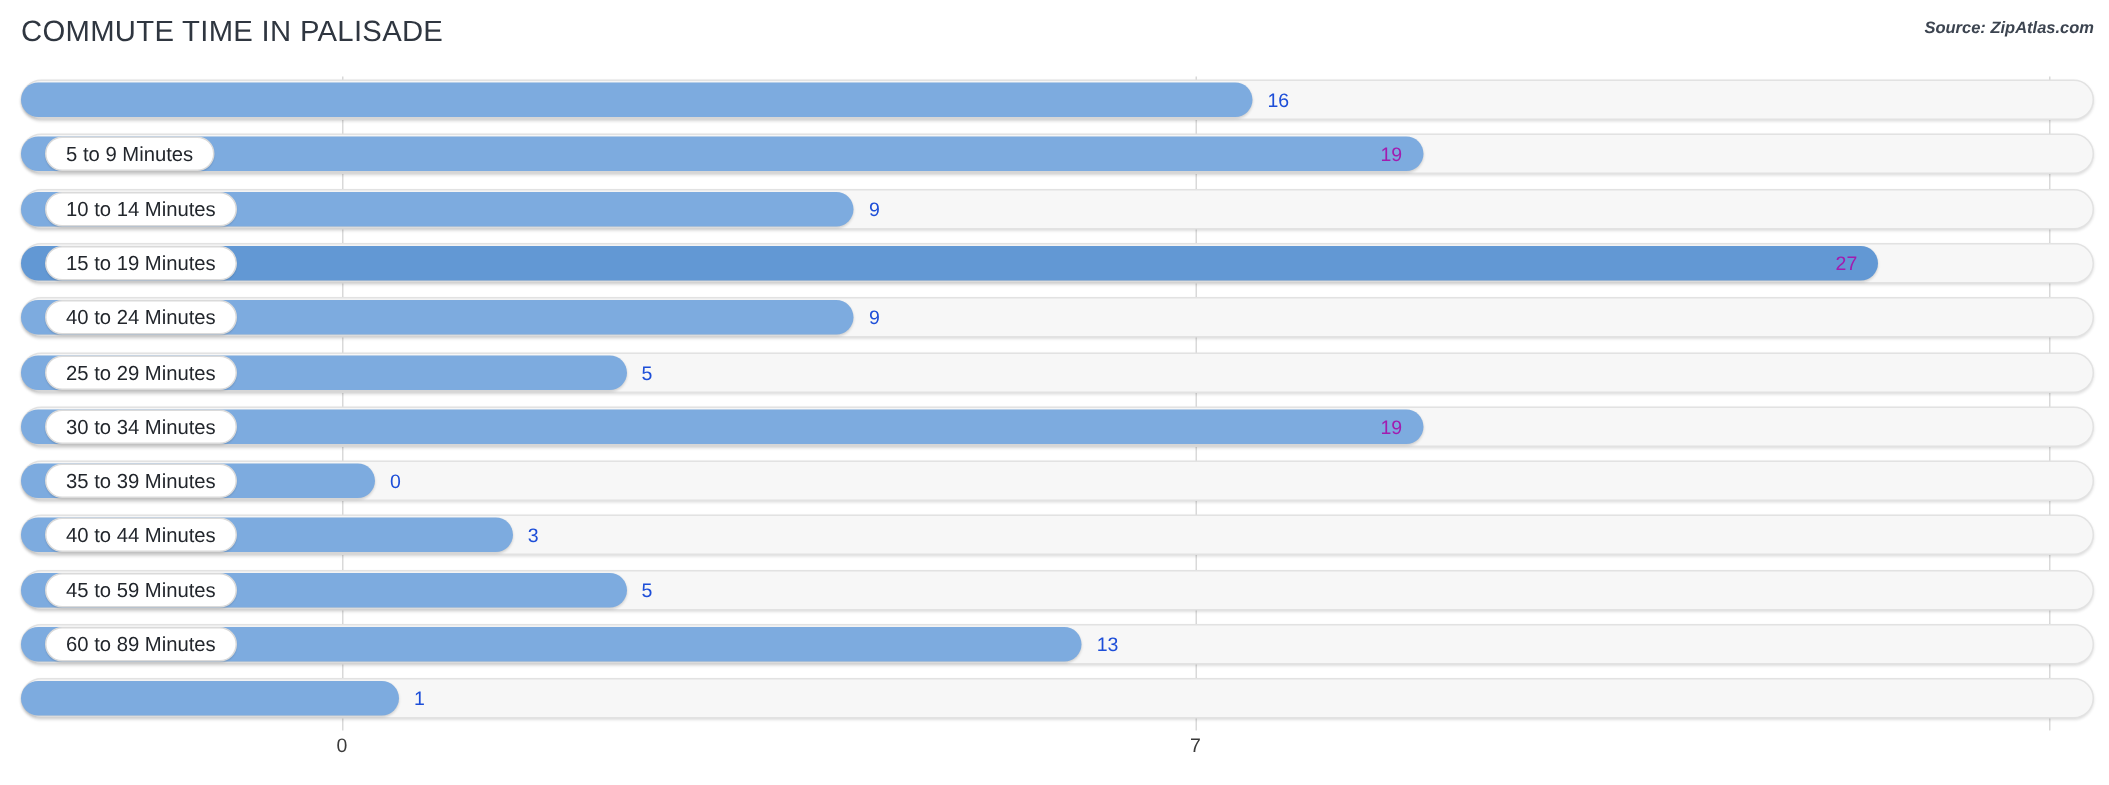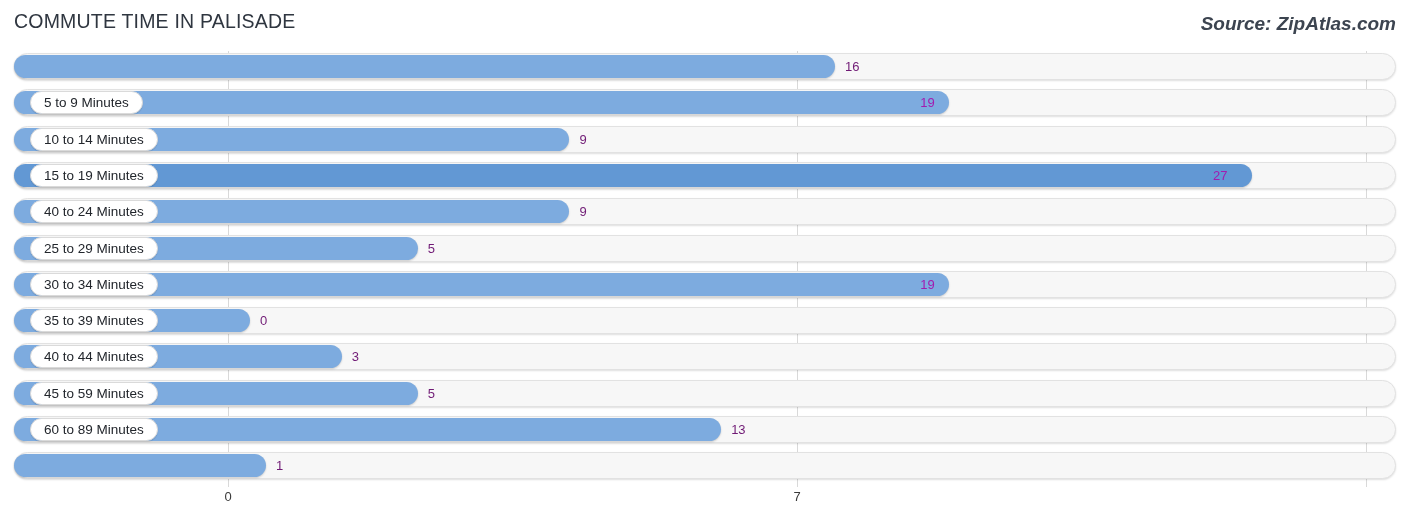--- a/index.html
+++ b/index.html
@@ -26,21 +26,21 @@
     font-size: 19.5px;
     font-weight: 400;
     color: #2f3640;
     letter-spacing: 0.2px;
     white-space: nowrap;
   }
   #chart-source {
     position: absolute;
     right: 10px;
     top: 13px;
-    font-size: 19px;
+    font-size: 11px;
     font-style: italic;
     font-weight: 600;
     color: #3c4450;
     white-space: nowrap;
   }
 
   
   #plot {
     position: absolute;
     left: 0;
@@ -84,21 +84,21 @@
     background: #7dabdf;
     border-radius: 12px;
     box-shadow: 0 1px 2px rgba(0,0,0,0.18);
   }
   .bar-fill.dark { background: #6298d4; }
 
   .bar-value {
     position: absolute;
     top: 3px;
     font-size: 13px;
-    color: #701a75;
+    color: #1d4ed8;
     line-height: 21px;
     white-space: nowrap;
   }
   .bar-value.inside {
     color: #a21caf;
     text-align: right;
   }
 
   .bar-label {
     position: absolute;
@@ -158,21 +158,21 @@
       </div>
       <div class="bar-row" style="top: 74.6px;">
         <div class="bar-track"></div>
         <div class="bar-fill" style="width: 555.4px;"></div>
         <div class="bar-value" style="left: 579.4px;">9</div>
         <div class="bar-label">10 to 14 Minutes</div>
       </div>
       <div class="bar-row" style="top: 110.9px;">
         <div class="bar-track"></div>
         <div class="bar-fill dark" style="width: 1238.2px;"></div>
-        <div class="bar-value inside" style="left: 1202.2px; width: 36px; text-align: center;">27</div>
+        <div class="bar-value inside" style="left: 1202.2px; width: 36px;">27</div>
         <div class="bar-label">15 to 19 Minutes</div>
       </div>
       <div class="bar-row" style="top: 147.2px;">
         <div class="bar-track"></div>
         <div class="bar-fill" style="width: 555.4px;"></div>
         <div class="bar-value" style="left: 579.4px;">9</div>
         <div class="bar-label">40 to 24 Minutes</div>
       </div>
       <div class="bar-row" style="top: 183.5px;">
         <div class="bar-track"></div>

